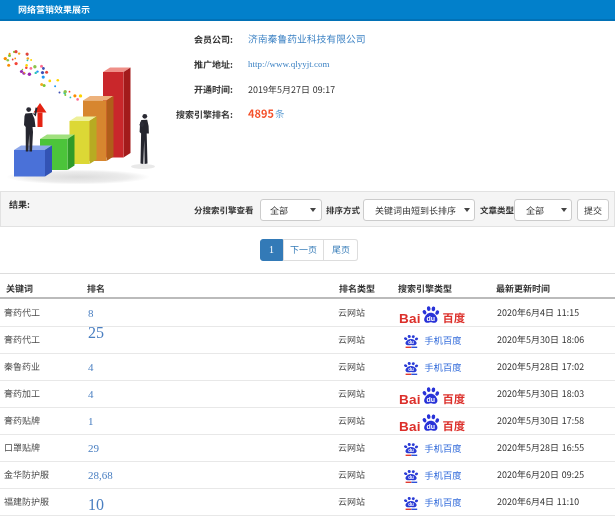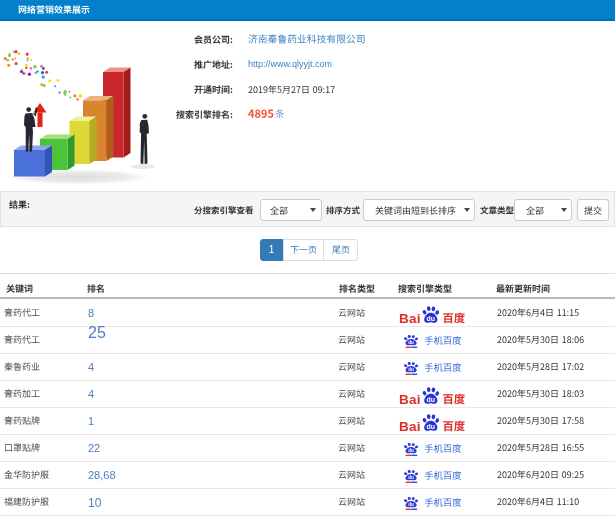--- a/index.html
+++ b/index.html
@@ -1,16 +1,16 @@
 <!DOCTYPE html>
 <html><head><meta charset="utf-8"><style>
 html,body{margin:0;padding:0;background:#ffffff}
 body{width:615px;height:520px;position:relative;overflow:hidden;font-family:"Liberation Sans",sans-serif}
 .a{position:absolute}
-.t{position:absolute;font-family:Liberation Sans, sans-serif;white-space:nowrap}
+.t{position:absolute;font-family:Liberation Serif, serif;white-space:nowrap}
 .sel{background:#fff;border:1px solid #ccc;border-radius:3px;box-sizing:content-box}
 .arr{width:0;height:0;border-left:3.5px solid transparent;border-right:3.5px solid transparent;border-top:4.5px solid #444}
 svg{display:block}
 </style></head><body>
 <svg width="0" height="0" style="position:absolute">
     <defs>
       <path id="gb7F51" d="M319 341C290 252 250 174 197 115V488C237 443 279 392 319 341ZM77 794V-88H197V79C222 63 253 41 267 29C319 87 361 159 395 242C417 211 437 183 452 158L524 242C501 276 470 318 434 362C457 443 473 531 485 626L379 638C372 577 363 518 351 463C319 500 286 537 255 570L197 508V681H805V57C805 38 797 31 777 30C756 30 682 29 619 34C637 2 658 -54 664 -87C760 -88 823 -85 867 -65C910 -46 925 -12 925 55V794ZM470 499C512 453 556 400 595 346C561 238 511 148 442 84C468 70 515 36 535 20C590 78 634 152 668 238C692 200 711 164 725 133L804 209C783 254 750 308 710 363C732 443 748 531 760 625L653 636C647 578 638 523 627 470C600 504 571 536 542 565Z"></path>
       <path id="gb7EDC" d="M31 67 58 -52C156 -14 279 32 394 77L372 179C247 136 116 91 31 67ZM555 863C516 760 447 661 372 596L307 637C291 606 274 575 255 545L172 538C229 615 285 708 324 796L209 851C172 737 102 615 79 585C57 553 39 533 17 527C32 495 51 437 57 413C73 421 98 428 184 438C151 392 122 356 107 341C75 306 53 285 27 279C40 248 59 192 65 169C91 186 133 199 375 256C372 278 372 317 374 348C385 321 396 290 401 269L445 283V-82H555V-29H779V-79H895V286L930 275C937 307 954 359 971 389C893 405 821 432 759 467C833 536 894 620 933 718L864 761L844 758H629C641 782 652 807 662 832ZM238 333C293 399 347 472 393 546C408 524 423 502 430 488C455 509 479 534 502 561C524 529 550 499 579 470C512 432 436 402 357 382L369 360ZM555 76V194H779V76ZM485 298C550 324 612 356 670 396C726 357 790 324 859 298ZM775 650C746 606 709 566 667 531C627 566 593 606 568 650Z"></path>
       <path id="gb8425" d="M351 395H649V336H351ZM239 474V257H767V474ZM78 604V397H187V513H815V397H931V604ZM156 220V-91H270V-63H737V-90H856V220ZM270 35V116H737V35ZM624 850V780H372V850H254V780H56V673H254V626H372V673H624V626H743V673H946V780H743V850Z"></path>
       <path id="gb9500" d="M426 774C461 716 496 639 508 590L607 641C594 691 555 764 519 819ZM860 827C840 767 803 686 775 635L868 596C897 644 934 716 964 784ZM54 361V253H180V100C180 56 151 27 130 14C148 -10 173 -58 180 -86C200 -67 233 -48 413 45C405 70 396 117 394 149L290 99V253H415V361H290V459H395V566H127C143 585 158 606 172 628H412V741H234C246 766 256 791 265 816L164 847C133 759 80 675 20 619C38 593 65 532 73 507L105 540V459H180V361ZM550 284H826V209H550ZM550 385V458H826V385ZM636 851V569H443V-89H550V108H826V41C826 29 820 25 807 24C793 23 745 23 700 25C715 -4 730 -53 733 -84C805 -84 854 -82 888 -64C923 -46 932 -13 932 39V570L826 569H745V851Z"></path>
@@ -827,21 +827,21 @@
 <div class="a" style="left:4.0px;top:442.9px">
     <svg width="36" height="11" viewBox="0 0 36 11">
       <g transform="translate(0,7.96) scale(0.00900,-0.00900)" fill="#4a4a4a">
         <use href="#gr53E3" x="0"></use>
         <use href="#gr7F69" x="1000"></use>
         <use href="#gr8D34" x="2000"></use>
         <use href="#gr724C" x="3000"></use>
       </g>
     </svg>
   </div>
-<div class="t" style="left:88px;top:441.5px;font-size:11px;color:#4a7fc1">22</div>
+<div class="t" style="left:88px;top:441.5px;font-size:11px;color:#4a7fc1">29</div>
 <div class="a" style="left:338.0px;top:442.9px">
     <svg width="27" height="11" viewBox="0 0 27 11">
       <g transform="translate(0,7.96) scale(0.00900,-0.00900)" fill="#4a4a4a">
         <use href="#gr4E91" x="0"></use>
         <use href="#gr7F51" x="1000"></use>
         <use href="#gr7AD9" x="2000"></use>
       </g>
     </svg>
   </div>
 <div class="a" style="left:404.0px;top:442.9px">
@@ -963,21 +963,21 @@
     <svg width="45" height="11" viewBox="0 0 45 11">
       <g transform="translate(0,7.96) scale(0.00900,-0.00900)" fill="#4a4a4a">
         <use href="#gr798F" x="0"></use>
         <use href="#gr5EFA" x="1000"></use>
         <use href="#gr9632" x="2000"></use>
         <use href="#gr62A4" x="3000"></use>
         <use href="#gr670D" x="4000"></use>
       </g>
     </svg>
   </div>
-<div class="t" style="left:88px;top:495.5px;font-size:12px;color:#4a7fc1">10</div>
+<div class="t" style="left:88px;top:495.5px;font-size:16px;color:#4a7fc1">10</div>
 <div class="a" style="left:338.0px;top:496.9px">
     <svg width="27" height="11" viewBox="0 0 27 11">
       <g transform="translate(0,7.96) scale(0.00900,-0.00900)" fill="#4a4a4a">
         <use href="#gr4E91" x="0"></use>
         <use href="#gr7F51" x="1000"></use>
         <use href="#gr7AD9" x="2000"></use>
       </g>
     </svg>
   </div>
 <div class="a" style="left:404.0px;top:496.9px">

